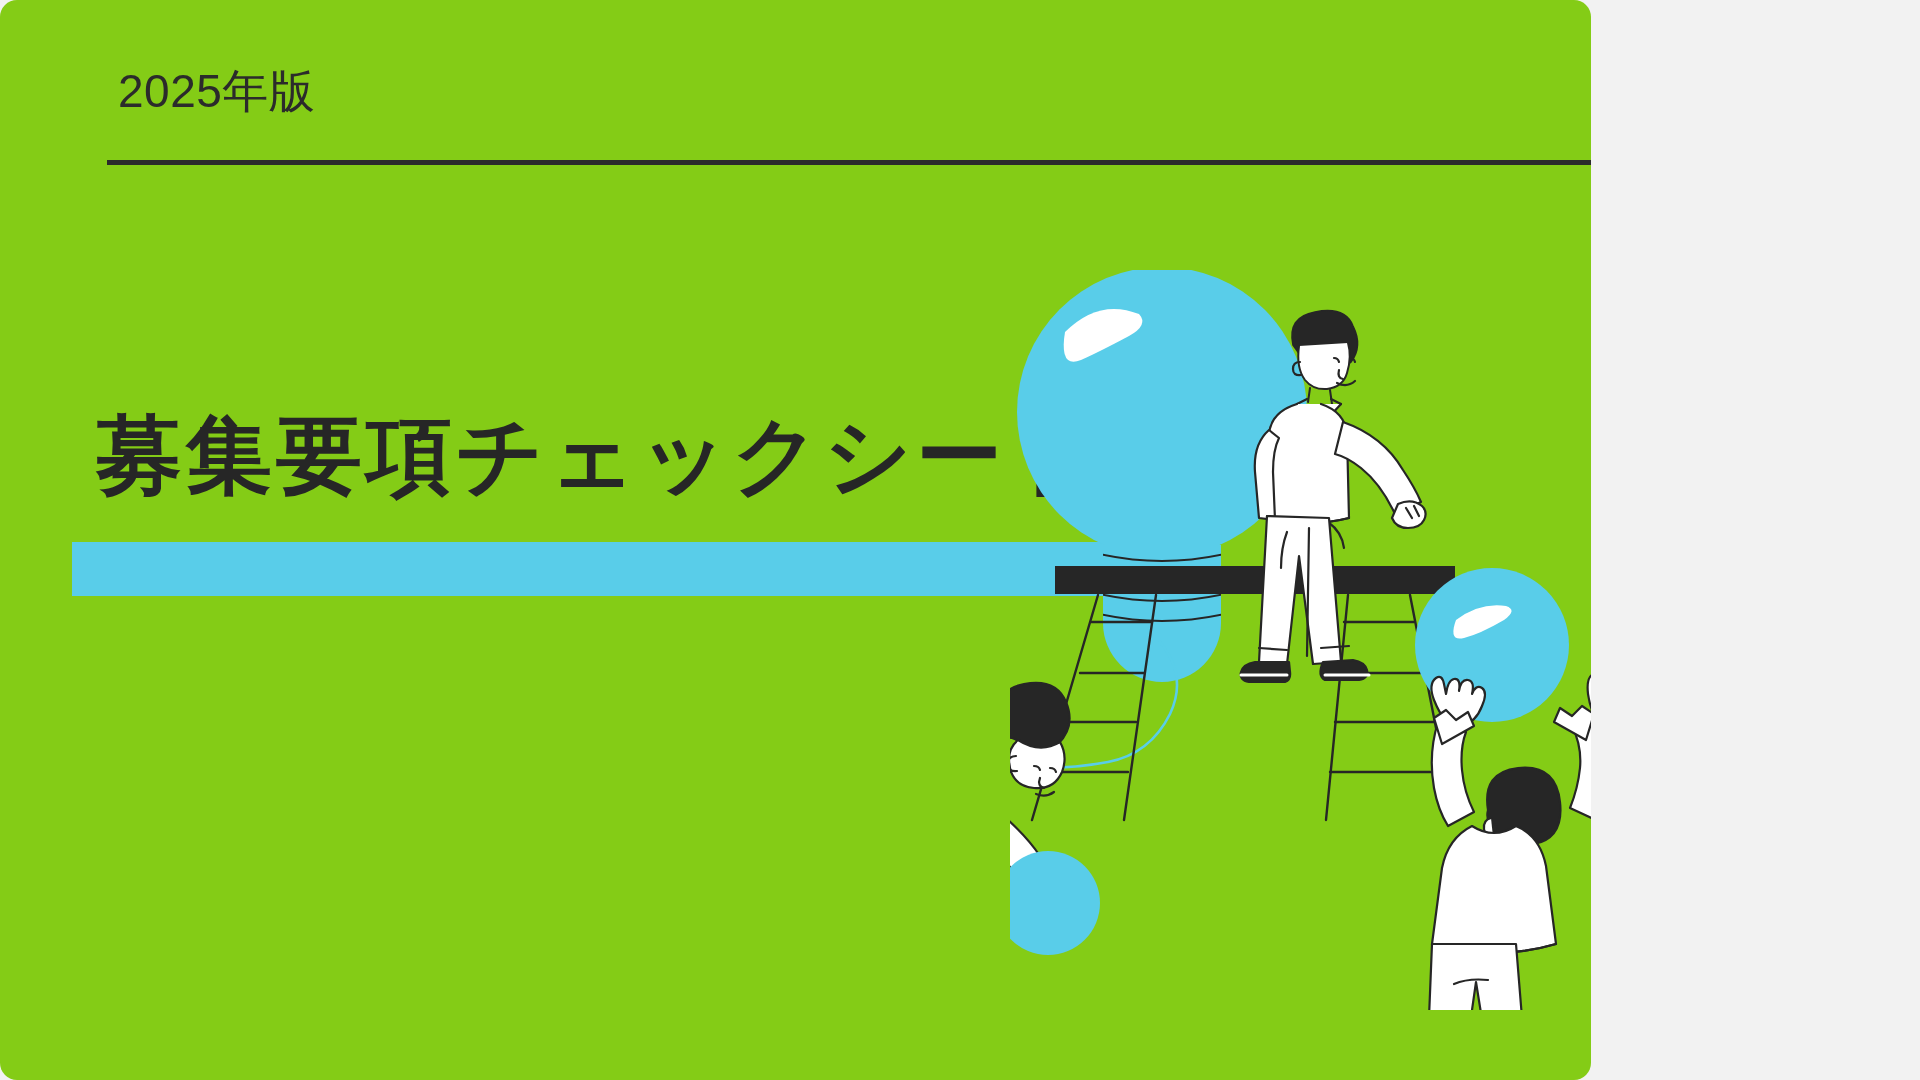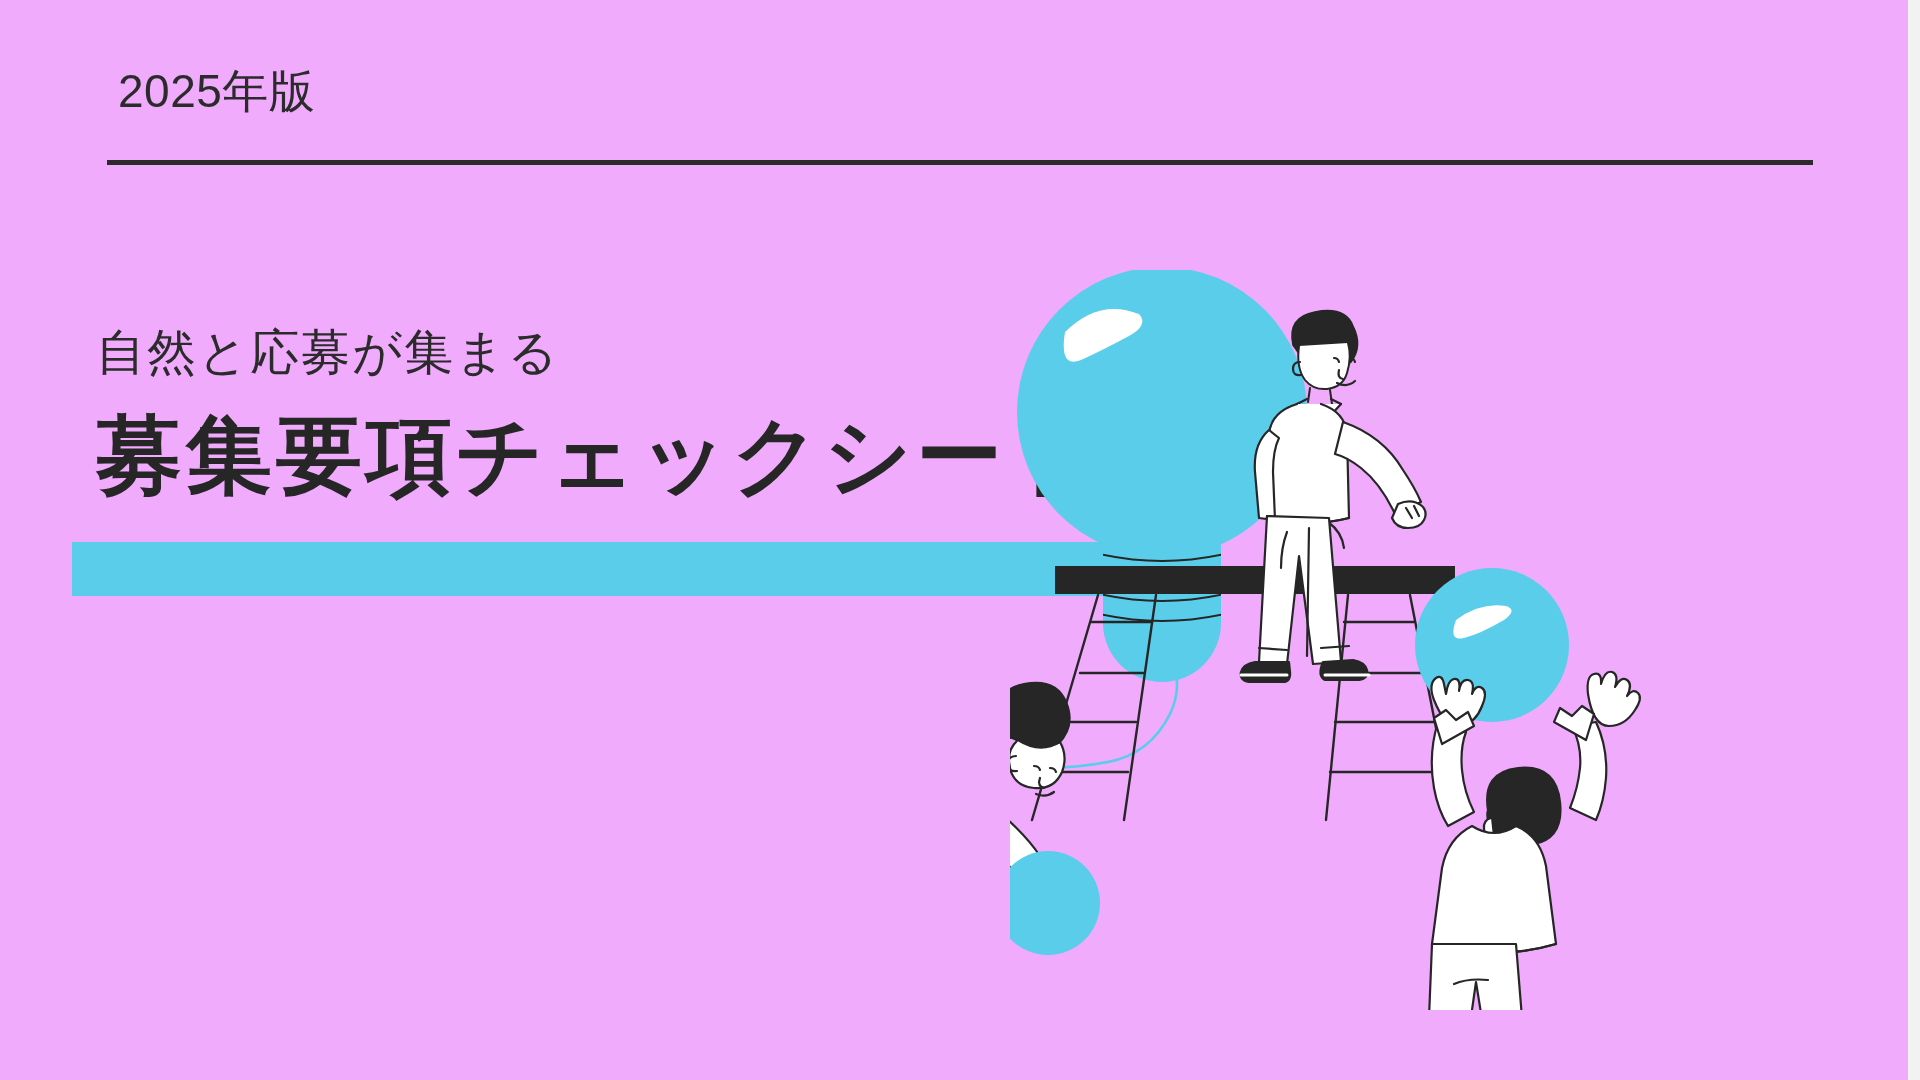--- a/index.html
+++ b/index.html
@@ -9,24 +9,25 @@
   body {
     width: 1920px;
     height: 1080px;
     overflow: hidden;
     background: #f2f2f2;
     font-family: "Liberation Sans", "DejaVu Sans", sans-serif;
     -webkit-font-smoothing: antialiased;
   }
   #slide {
     position: relative;
-    width: 1908px;
+    width: 1591px;
     height: 1080px;
-    background: #f0abfc;
+    background: #84cc16;
     overflow: hidden;
+    border-radius: 17px;
   }
 
   
   #edition-label {
     position: absolute;
     left: 118px;
     top: 68px;
     font-size: 46px;
     line-height: 1;
     color: #2b2b2b;
@@ -91,21 +92,20 @@
 </style>
 </head>
 <body>
 
 <div id="slide">
 
   <div id="edition-label">2025年版</div>
 
   <div id="header-rule"></div>
 
-  <div id="subtitle">自然と応募が集まる</div>
 
   <div id="title-underline-bar"></div>
 
   <div id="main-title">募集要項チェックシート</div>
 
   <div id="illustration">
     <svg viewBox="0 0 910 740" xmlns="http://www.w3.org/2000/svg">
       <defs>
         <clipPath id="bulbBaseClip">
           <path d="M93 275 h118 v80 a59 59 0 0 1 -118 0 z"></path>

